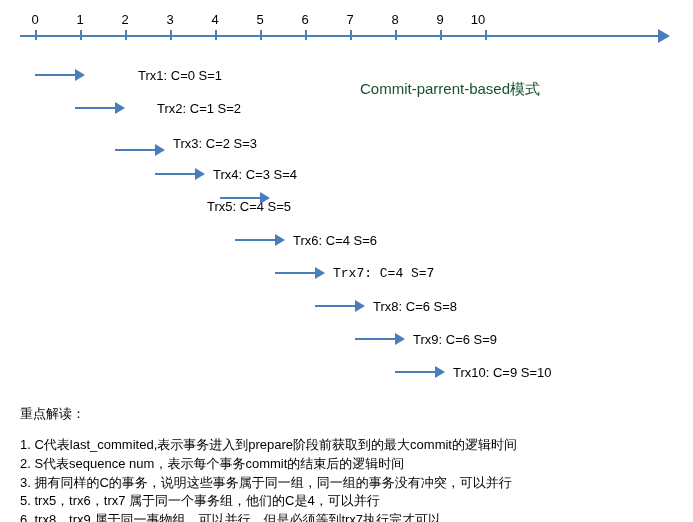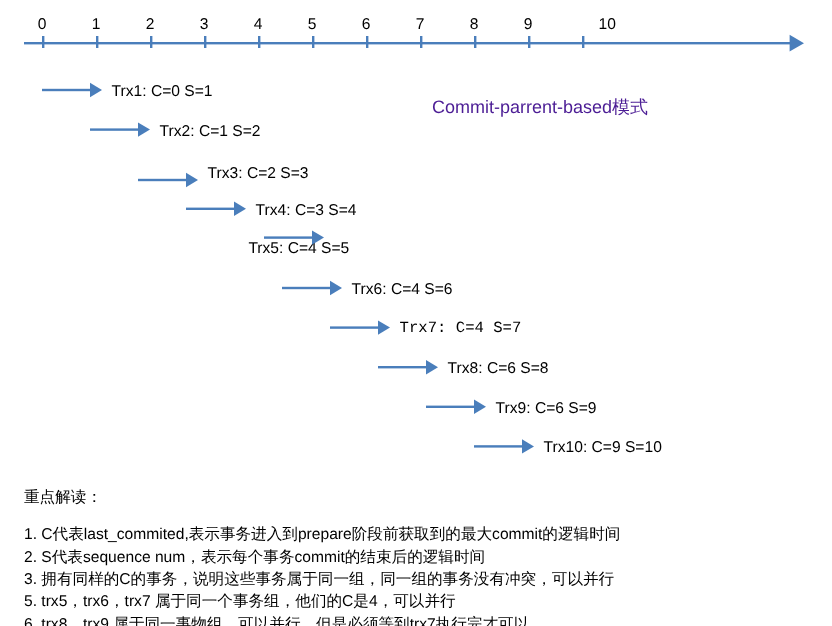--- a/index.html
+++ b/index.html
@@ -75,21 +75,21 @@
     border-bottom: 6px solid transparent;
   }
   .trx-label {
     margin-left: 18px;
     font-size: 13px;
     color: #000;
     white-space: nowrap;
   }
   .mode-label {
     position: absolute;
-    color: #4c1d95;
+    color: #14532d;
     font-size: 15px;
     font-weight: normal;
   }
   .notes {
     margin-top: 5px;
     font-size: 13px;
     line-height: 1.45;
     color: #000;
   }
   .notes-title {
@@ -120,32 +120,32 @@
       <div class="tick-label" style="left: 240px;">5</div>
       <div class="tick" style="left: 285px;"></div>
       <div class="tick-label" style="left: 285px;">6</div>
       <div class="tick" style="left: 330px;"></div>
       <div class="tick-label" style="left: 330px;">7</div>
       <div class="tick" style="left: 375px;"></div>
       <div class="tick-label" style="left: 375px;">8</div>
       <div class="tick" style="left: 420px;"></div>
       <div class="tick-label" style="left: 420px;">9</div>
       <div class="tick" style="left: 465px;"></div>
-      <div class="tick-label" style="left: 486px; text-align: center;">10</div>
+      <div class="tick-label" style="left: 458px; text-align: center;">10</div>
     </div>
 </div>
 
 <div class="trx-area">
   <div class="mode-label" style="left:340px; top:20px;">Commit-parrent-based模式</div>
   <div id="trx-container">
-      <div class="trx-row" style="left: 15px; top: 5px;">
+      <div class="trx-row" style="left: 15px; top: 5px; gap: 45px;">
         <div class="trx-arrow" style="width: 40px;"></div>
         <span class="trx-label">Trx1: C=0 S=1</span>
       </div>
-      <div class="trx-row" style="left: 55px; top: 38px;">
+      <div class="trx-row" style="left: 55px; top: 38px; gap: 24px;">
         <div class="trx-arrow" style="width: 40px;"></div>
         <span class="trx-label">Trx2: C=1 S=2</span>
       </div>
       <div class="trx-row" style="left: 95px; top: 71px; align-items: flex-end;">
         <div class="trx-arrow" style="width: 40px;"></div>
         <span class="trx-label">Trx3: C=2 S=3</span>
       </div>
       <div class="trx-row" style="left: 135px; top: 104px;">
         <div class="trx-arrow" style="width: 40px;"></div>
         <span class="trx-label">Trx4: C=3 S=4</span>

